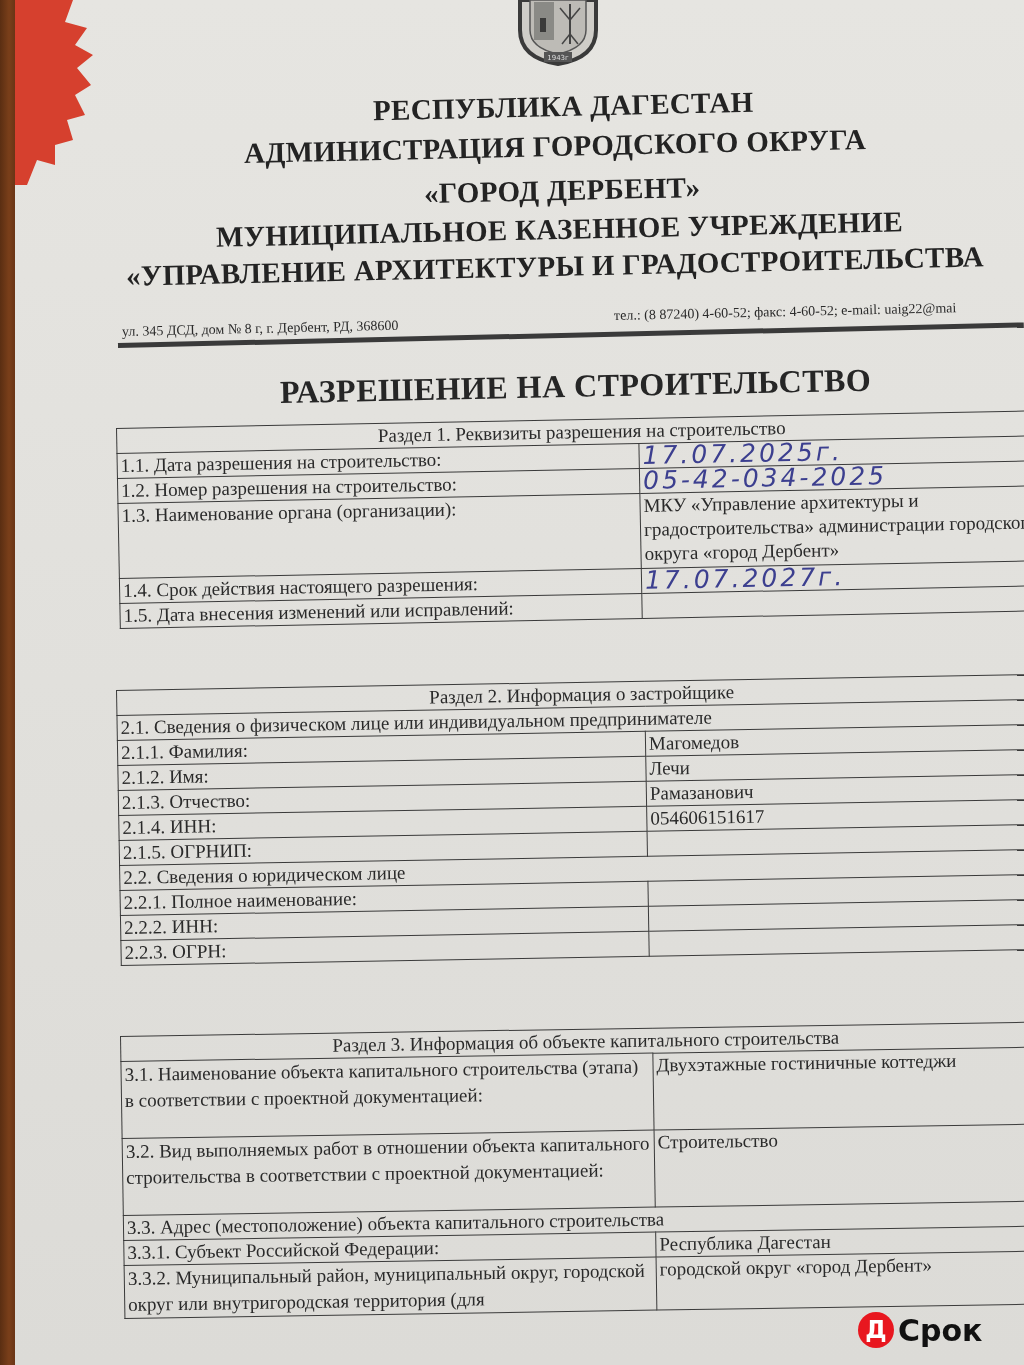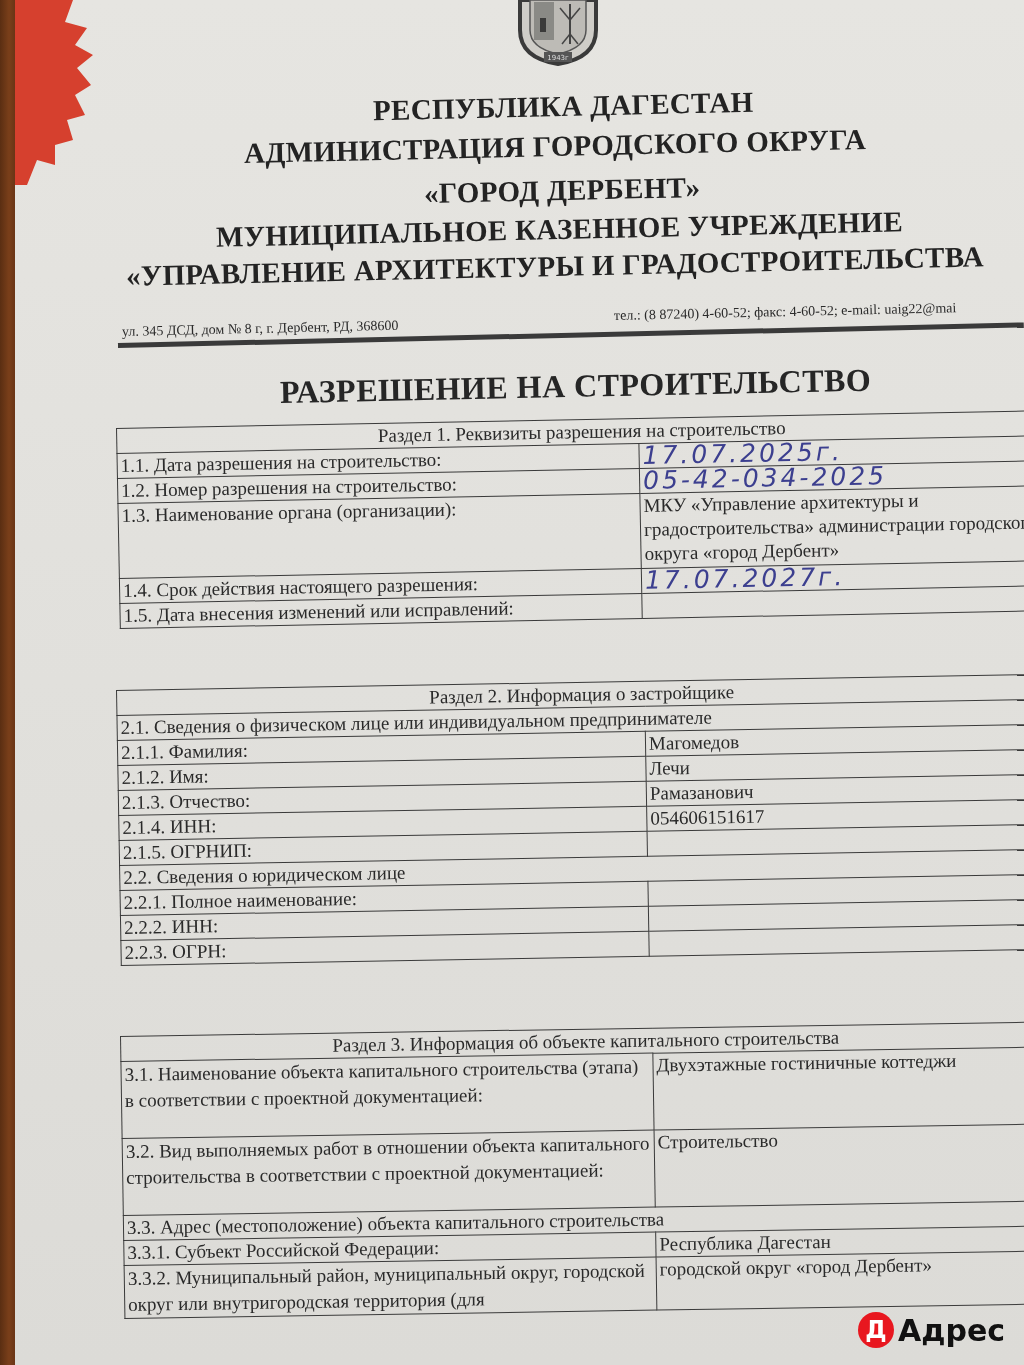--- a/index.html
+++ b/index.html
@@ -202,14 +202,14 @@
   </tr>
   <tr>
     <td style="height:52px; line-height:26px;">3.3.2. Муниципальный район, муниципальный округ, городской округ или внутригородская территория (для</td>
     <td style="height:52px;">городской округ «город Дербент»</td>
   </tr>
 </tbody>
   </table>
 
 <div class="watermark">
   <div class="wm-circle">Д</div>
-  <div class="wm-text">Адрес</div>
+  <div class="wm-text">Срок</div>
 </div>
 
 </body></html>

